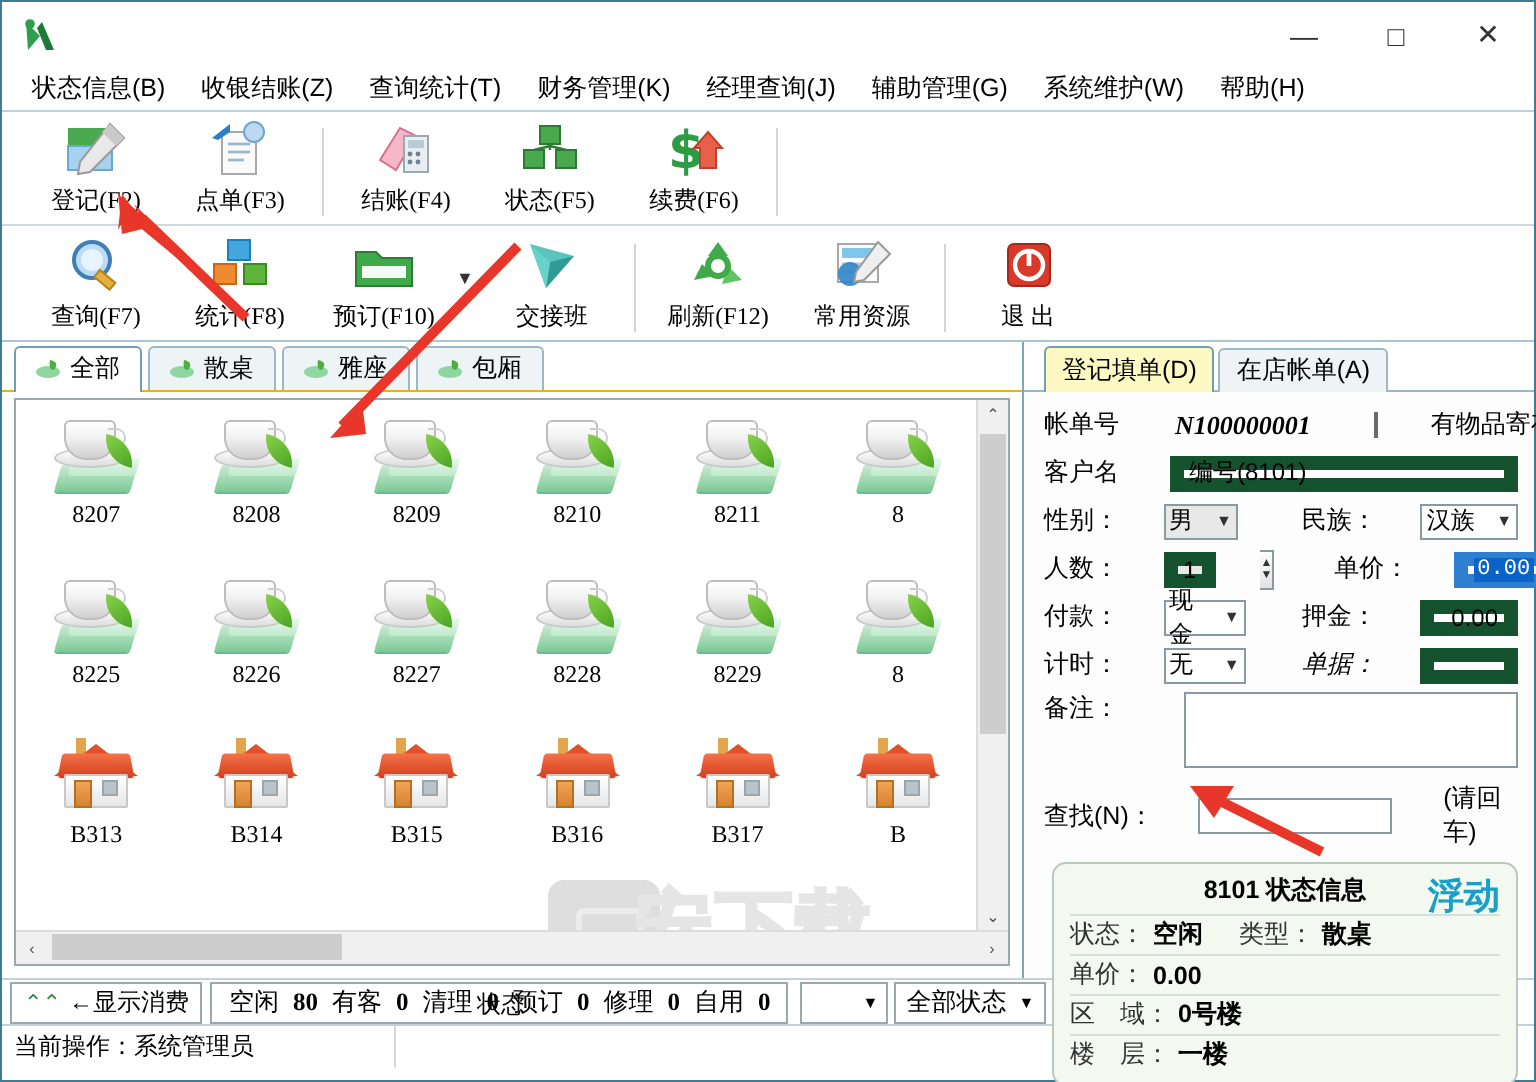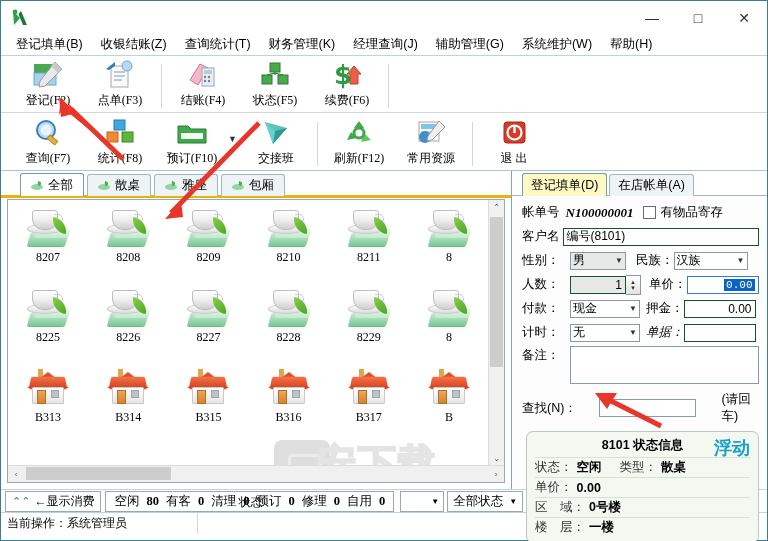--- a/index.html
+++ b/index.html
@@ -36,22 +36,22 @@
         box-sizing:border-box;position:relative;}
   .tbtn .ico{height:30px;display:flex;align-items:flex-end;justify-content:center;margin-bottom:2px;}
   .tbtn .lbl{font-size:12px;white-space:nowrap;font-family:"Liberation Serif","DejaVu Serif",serif;}
   .tsep{width:1px;height:44px;background:#d5d5d5;margin:0 5px 4px 5px;align-self:flex-end;}
   .caret{width:12px;align-self:center;margin-bottom:6px;font-size:9px;color:#333;}
 
   
   .body{display:flex;height:318px;}
   .leftpane{width:512px;box-sizing:border-box;position:relative;
             background:#ffffff;border-right:1px solid #7ba7b8;}
-  .tabstrip{height:24px;display:flex;align-items:flex-end;padding-left:19px;
-            background:#ffffff;border-bottom:3px solid #eab308;}
+  .tabstrip{height:24px;display:flex;align-items:center;padding-left:6px;
+            background:#ffffff;border-bottom:1px solid #eab308;}
   .tab{height:21px;display:flex;align-items:center;gap:4px;padding:0 10px;
        border:1px solid #9cb8c4;border-bottom:none;background:#eef3f6;
        border-radius:3px 3px 0 0;font-size:12.5px;margin-right:3px;position:relative;top:1px;}
   .tab.active{background:#ffffff;border-color:#6f9fb2;height:22px;z-index:2;}
   .tab .tico{width:13px;height:11px;display:inline-block;}
 
   .gridwrap{position:absolute;left:6px;top:28px;right:6px;bottom:6px;
             border:1px solid #9aa9b0;background:#fff;overflow:hidden;}
   .gridinner{position:absolute;left:0;top:0;right:15px;bottom:16px;overflow:hidden;}
   .row{display:flex;height:80px;}
@@ -110,24 +110,24 @@
   
   .rightpane{width:255px;box-sizing:border-box;background:#fdfdfd;position:relative;}
   .rtabs{height:24px;display:flex;align-items:flex-end;padding-left:10px;
          border-bottom:1px solid #9cb8c4;background:#fff;}
   .rtab{height:21px;padding:0 8px;display:flex;align-items:center;font-size:12.5px;
         border:1px solid #9cb8c4;border-bottom:none;background:#eef3f6;border-radius:3px 3px 0 0;
         margin-right:2px;position:relative;top:1px;}
   .rtab.active{background:#fef9c3;border-color:#6f9fb2;height:22px;z-index:2;}
 
   .form{padding:6px 8px 0 10px;}
-  .frow{display:flex;align-items:center;height:21px;margin-bottom:3px;}
+  .frow{display:flex;align-items:center;height:21px;margin-bottom:3px;gap:22px;}
   .flabel{font-size:12.5px;white-space:nowrap;}
-  .fl-w{width:48px;}
-  .inp{border:1px solid #14532d;background:#fff;height:18px;box-sizing:border-box;
+  .fl-w{width:48px;font-family:Liberation Mono, monospace;}
+  .inp{border:7px solid #14532d;background:#fff;height:18px;box-sizing:border-box;
        font-size:12px;padding:0 3px;display:flex;align-items:center;}
   .sel{border:1px solid #8a9aa3;background:#fff;height:18px;box-sizing:border-box;
        font-size:12px;padding:0 2px;display:flex;align-items:center;justify-content:space-between;}
   .sel .cv{font-size:8px;color:#333;margin-left:4px;}
   .sel.gray{background:#e8e8e8;}
   .num{justify-content:flex-end;}
   .spin{width:14px;height:18px;border:1px solid #8a9aa3;border-left:none;
         background:linear-gradient(180deg,#fdfdfd,#e2e2e2);display:flex;flex-direction:column;
         align-items:center;justify-content:center;font-size:6px;line-height:6px;color:#333;}
   .hi{background:#0a64c8;color:#fff;padding:0 2px;font-family:"Liberation Mono","DejaVu Sans Mono",monospace;font-size:11px;}
@@ -194,21 +194,21 @@
       </svg>
     </div>
     <div class="wctrls">
       <div class="wbtn">—</div>
       <div class="wbtn">□</div>
       <div class="wbtn close">✕</div>
     </div>
   </div>
 
   <div class="menubar">
-    <div class="menuitem">登记填单(B)</div>
+    <div class="menuitem">状态信息(B)</div>
     <div class="menuitem">收银结账(Z)</div>
     <div class="menuitem">查询统计(T)</div>
     <div class="menuitem">财务管理(K)</div>
     <div class="menuitem">经理查询(J)</div>
     <div class="menuitem">辅助管理(G)</div>
     <div class="menuitem">系统维护(W)</div>
     <div class="menuitem">帮助(H)</div>
   </div>
 
   <div class="toolbar tb1">

